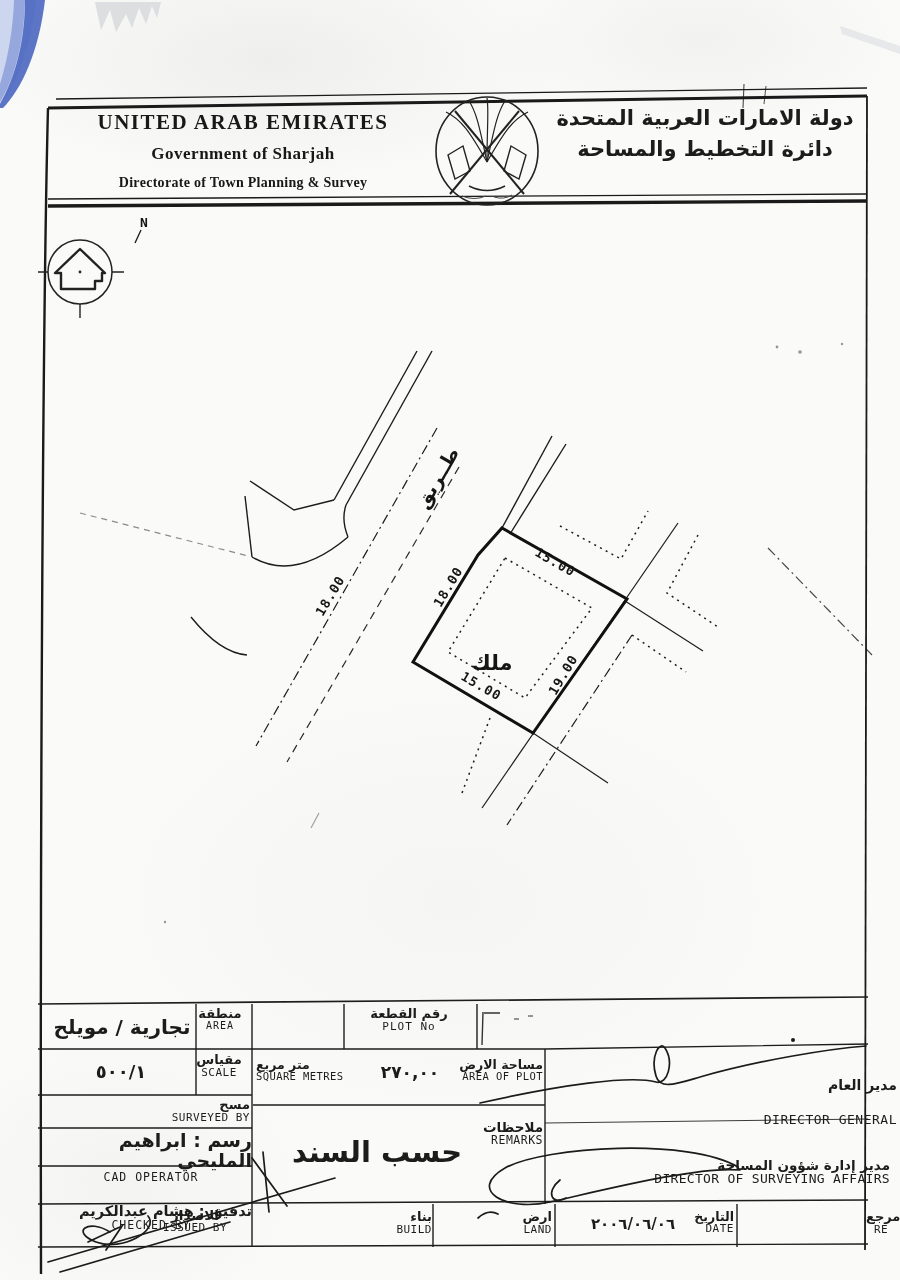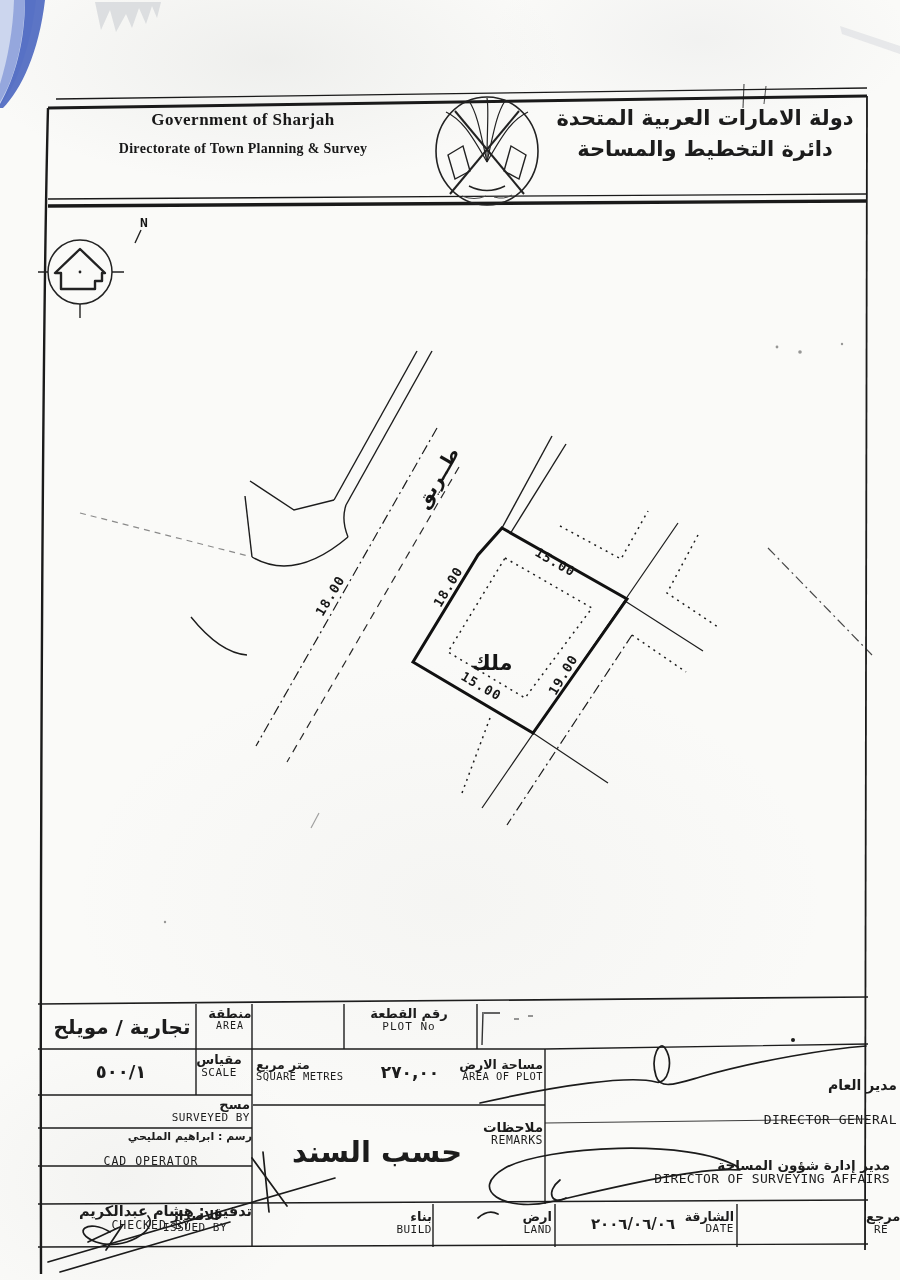--- a/index.html
+++ b/index.html
@@ -28,40 +28,40 @@
   .hdr-en .l3{font-size:14px;font-weight:bold;letter-spacing:.3px;}
   .hdr-ar{left:552px;top:103px;width:306px;text-align:center;font-size:21px;font-weight:bold;line-height:1.48;}
 
   
   .lblpair{display:flex;flex-direction:column;align-items:center;line-height:1.05;}
   .lblpair .a{font-weight:bold;}
   .lblpair .e{font-family:"DejaVu Sans Mono", monospace;}
   .cell-val{font-weight:bold;display:flex;align-items:center;justify-content:center;}
 
   .r1v1{left:48px;top:1008px;width:148px;height:38px;font-size:20px;}
-  .r1l1{left:197px;top:1007px;width:66px;}
+  .r1l1{left:187px;top:1007px;width:66px;}
   .r1l1 .a{font-size:13px}.r1l1 .e{font-size:10px;letter-spacing:1px}
   .r1v2{left:253px;top:1008px;width:90px;height:36px;font-size:17px;}
   .r1l2{left:344px;top:1007px;width:130px;justify-content:space-between;}
   .r1l2 .a{font-size:13px}.r1l2 .e{font-size:11px;letter-spacing:1px}
 
   .r2v1{left:56px;top:1053px;width:130px;height:36px;font-size:18px;direction:ltr;}
   .r2l1{left:188px;top:1053px;width:62px;}
   .r2l1 .a{font-size:13px}.r2l1 .e{font-size:11px;letter-spacing:.5px}
 
   .sqm{left:256px;top:1058px;width:122px;align-items:flex-start;}
   .sqm .a{font-size:12.5px}.sqm .e{font-size:10.5px;letter-spacing:.4px}
   .areaval{left:374px;top:1058px;width:72px;height:28px;font-size:17px;direction:ltr;}
   .areal{left:446px;top:1058px;width:97px;align-items:flex-end;}
   .areal .a{font-size:12.5px}.areal .e{font-size:10.5px;letter-spacing:.4px}
 
   .survl{left:150px;top:1098px;width:100px;align-items:flex-end;}
   .survl .a{font-size:13px}.survl .e{font-size:11px;letter-spacing:.5px}
   .cadl{left:50px;top:1131px;width:202px;align-items:flex-end;}
-  .cadl .a{font-size:11px}.cadl .e{font-size:11.5px;letter-spacing:1px;align-self:center;margin-top:12px;}
+  .cadl .a{font-size:19px}.cadl .e{font-size:11.5px;letter-spacing:1px;align-self:center;}
   .chkl{left:50px;top:1156px;width:202px;align-items:flex-end;margin-top:48px;}
   .chkl .a{font-size:14.5px}.chkl .e{font-size:11.5px;letter-spacing:1px;align-self:center;}
   .issl{left:140px;top:1208px;width:110px;}
   .issl .a{font-size:13.5px}.issl .e{font-size:11px;letter-spacing:.5px}
 
   .remval{left:258px;top:1128px;width:238px;height:48px;font-size:29px;}
   .reml{left:448px;top:1120px;width:95px;align-items:flex-end;}
   .reml .a{font-size:13.5px}.reml .e{font-size:11.5px;letter-spacing:.5px}
 
   .dgl{left:745px;top:1078px;width:152px;align-items:flex-end;gap:20px;}
@@ -226,20 +226,21 @@
     <path d="M48,1262 L335,1178"></path>
     <path d="M60,1272 L230,1222"></path>
     <path d="M88,1242 L122,1226 L106,1250"></path>
     <path d="M110,1232 C88,1218 70,1232 96,1242 C122,1252 160,1230 148,1216"></path>
     <path d="M252,1158 L287,1206"></path>
     <path d="M263,1152 L269,1212"></path>
   </g>
 </svg>
 
 <div class="abs hdr-en serif">
+  <div class="l1">UNITED ARAB EMIRATES</div>
   <div class="l2">Government of Sharjah</div>
   <div class="l3">Directorate of Town Planning &amp;  Survey</div>
 </div>
 <div class="abs hdr-ar" dir="rtl">
   <div>دولة الامارات العربية المتحدة</div>
   <div>دائرة التخطيط والمساحة</div>
 </div>
 
 <div class="abs cell-val ar r1v1" dir="rtl">تجارية / مويلح</div>
 <div class="abs lblpair r1l1">
@@ -302,20 +303,20 @@
 
 <div class="abs lblpair buildl">
   <span class="a">بناء</span>
   <span class="e">BUILD</span>
 </div>
 <div class="abs lblpair landl">
   <span class="a">ارض</span>
   <span class="e">LAND</span>
 </div>
 <div class="abs lblpair datel">
-  <span class="a">الشارقة</span>
+  <span class="a">التاريخ</span>
   <span class="e">DATE</span>
 </div>
 <div class="abs cell-val ar dateval">٢٠٠٦/٠٦/٠٦</div>
 <div class="abs lblpair refl">
   <span class="a">مرجع</span>
   <span class="e">RE</span>
 </div>
 
 </body></html>

